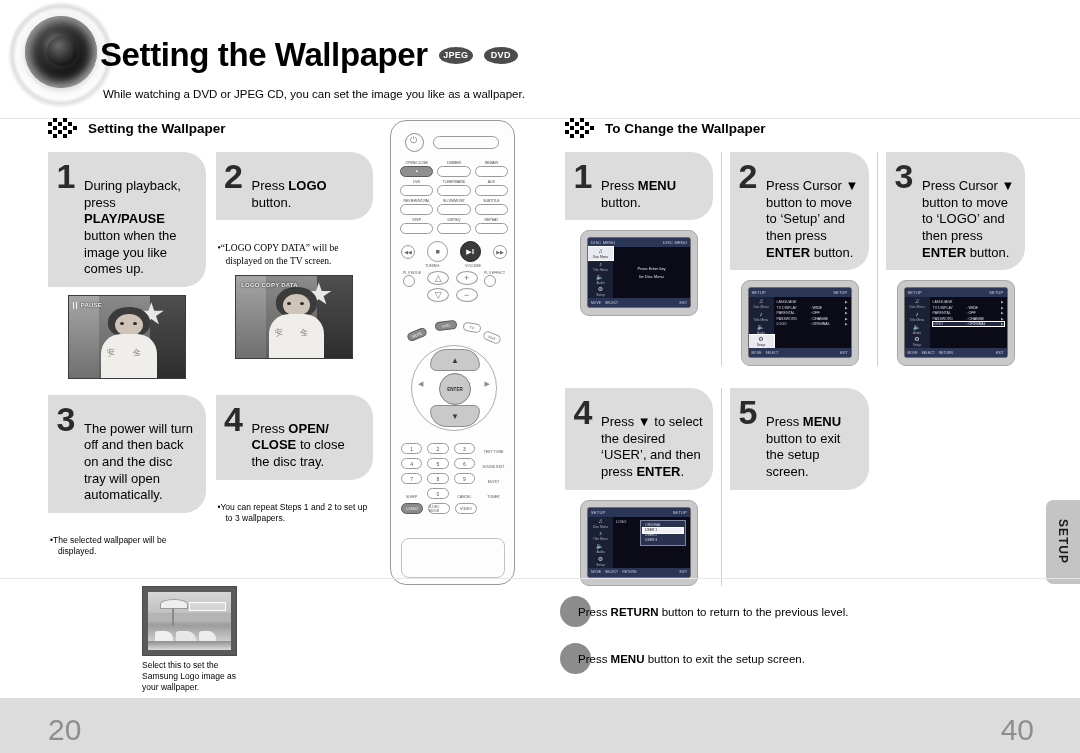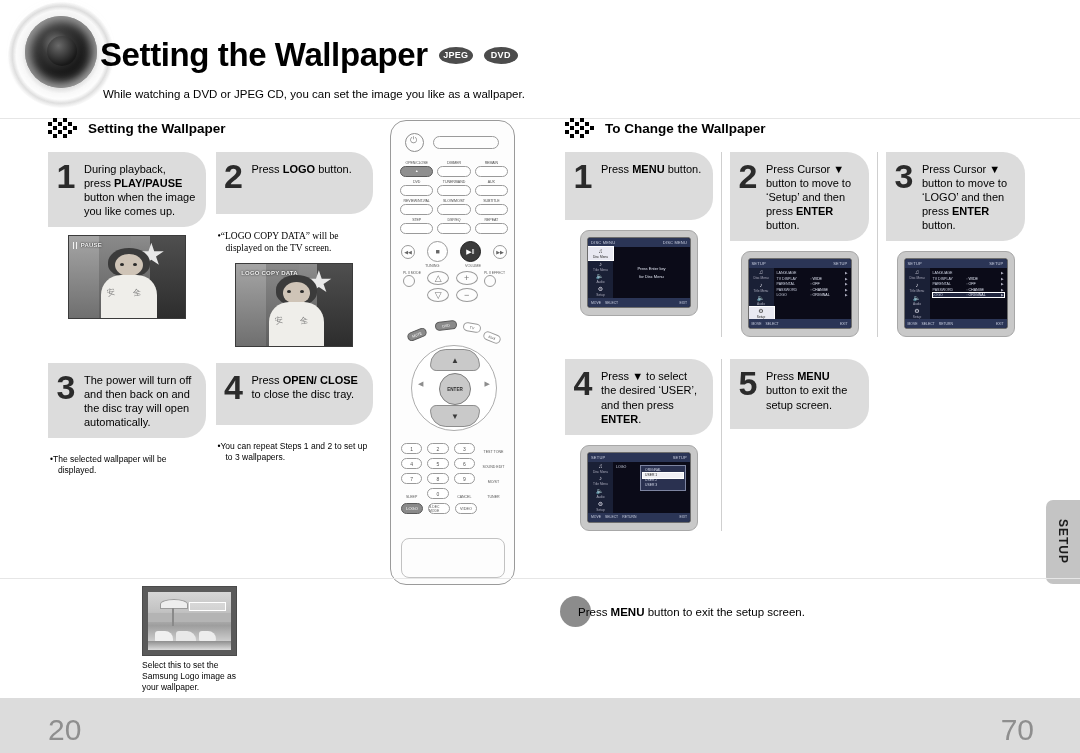--- a/index.html
+++ b/index.html
@@ -76,24 +76,24 @@
     background: #dcdcdc;
     border-radius: 0 22px 22px 0;
     padding: 8px 10px 9px 8px;
     display: flex; align-items: flex-start; gap: 8px;
     min-height: 62px;
   }
   .step-num {
     font-size: 34px; font-weight: bold; color: #2b2b2b; line-height: 0.95;
     min-width: 20px; text-align: center; font-family: "Liberation Sans", sans-serif;
   }
-  .step-text { font-size: 11px; line-height: 1.28; color: #000; padding-top: 2px; }
+  .step-text { font-size: 13px; line-height: 1.28; color: #000; padding-top: 2px; margin-top: 16px; }
   .step-text b { font-weight: bold; }
   .bullet {
-    font-size: 8.5px; line-height: 1.3; color: #000; margin: 16px 0 5px 2px;
+    font-size: 8.5px; line-height: 1.3; color: #000; margin: 22px 0 5px 2px;
     padding-left: 8px; text-indent: -8px;
   }
   .bullet::before { content: "\2022 "; }
   .bullet.serif { font-family: "Liberation Serif", serif; font-size: 9.5px; }
 
   
   .photo-wrap { display: flex; justify-content: center; margin-top: 8px; }
   .photo {
     width: 118px; height: 84px; position: relative; overflow: hidden;
     background: linear-gradient(180deg,#8d8d8d,#4d4d4d);
@@ -835,23 +835,29 @@
           </div>
         </div>
         <div class="thumb-cap">Select this to set the Samsung Logo image as your wallpaper.</div>
       </div>
     </div>
 
     <div class="notes">
       <div class="note-row">
         <div class="note-dot"></div>
         <div class="note-text">
+          <span>Press </span><b>RETURN</b><span> button to return to the previous level.</span>
+        </div>
+      </div>
+      <div class="note-row">
+        <div class="note-dot"></div>
+        <div class="note-text">
           <span>Press </span><b>MENU</b><span> button to exit the setup screen.</span>
         </div>
       </div>
     </div>
   </div>
 
   <div class="band"></div>
   <div class="pg l">20</div>
-  <div class="pg r">70</div>
+  <div class="pg r">40</div>
 
 </div>
 
 </body></html>

